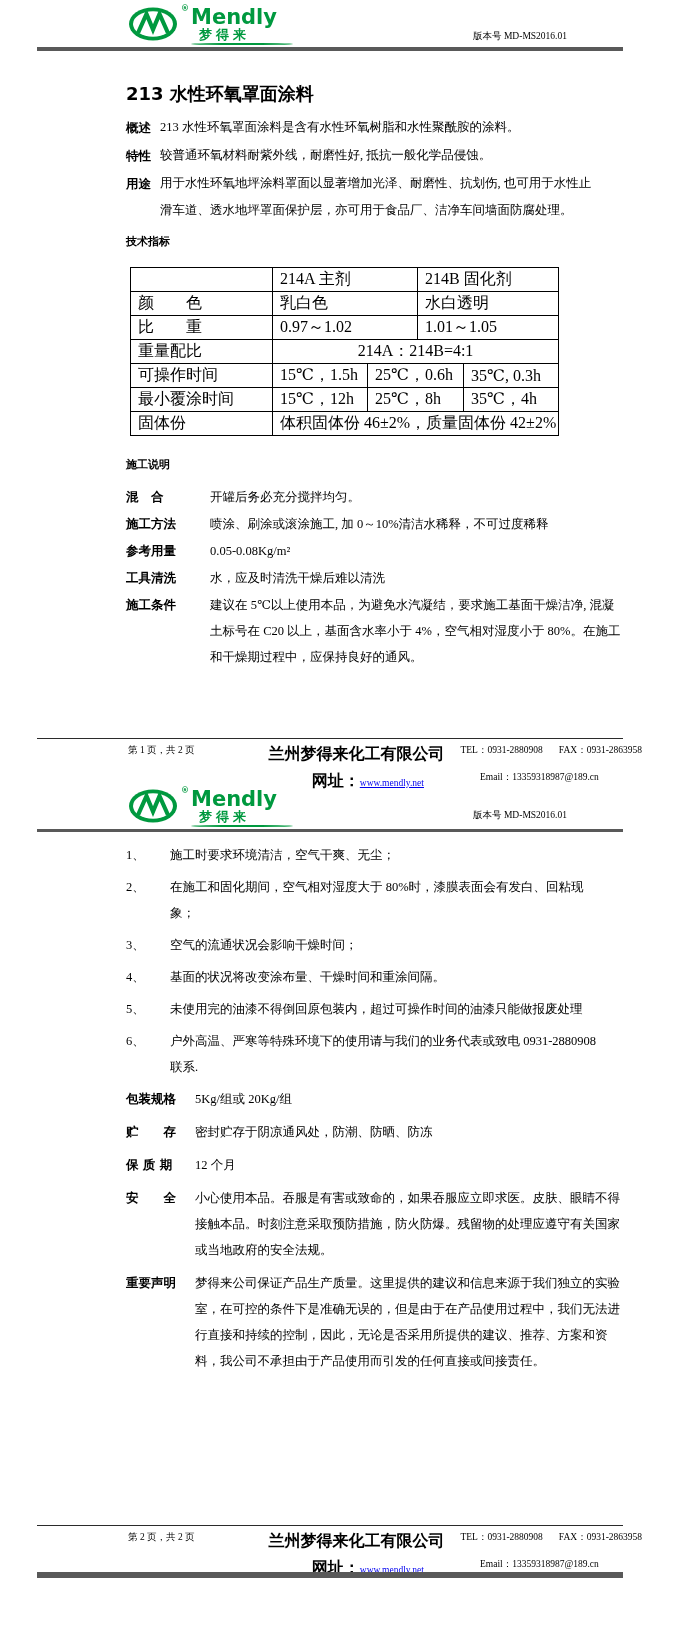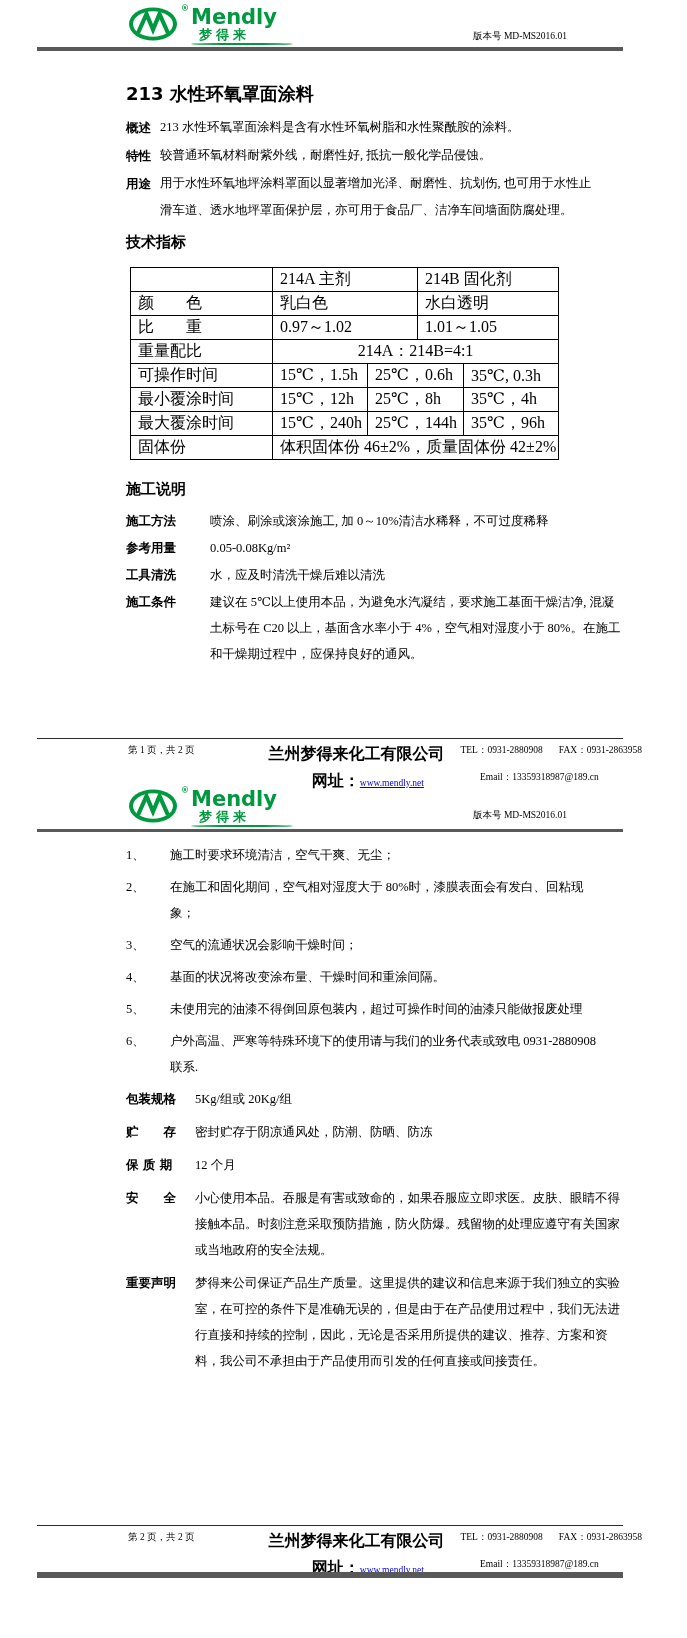--- a/index.html
+++ b/index.html
@@ -34,21 +34,21 @@
   .c1{top:55px;margin-top:28px;}
   .c2{top:842px;}
 
   .doc-title{font-family:"DejaVu Sans","Liberation Sans",sans-serif;font-weight:bold;font-size:18px;line-height:22px;margin-bottom:9px;}
 
   .lbl{font-family:"DejaVu Sans","Liberation Sans",sans-serif;font-weight:bold;white-space:nowrap;}
   .sec-row{display:flex;margin-bottom:1px;}
   .sec-label{flex:0 0 34px;line-height:27px;}
   .sec-text{width:443px;line-height:27px;}
 
-  .h-sub{font-family:"DejaVu Sans","Liberation Sans",sans-serif;font-weight:bold;font-size:15px;line-height:26px;}
+  .h-sub{font-family:"DejaVu Sans","Liberation Sans",sans-serif;font-weight:bold;font-size:11px;line-height:26px;}
   .h-tech{margin:5px 0 12px;}
   .h-con{margin:14px 0 6px;}
   .h-notes{margin-top:8px;}
 
   
   table.spec{border-collapse:collapse;margin-left:4px;width:428px;table-layout:fixed;font-size:16px;}
   table.spec td{border:1px solid #000;height:24px;padding:0 7px;vertical-align:middle;white-space:nowrap;overflow:hidden;}
   table.spec td.tl{font-family:"DejaVu Sans","Liberation Sans",sans-serif;}
   table.spec td.ctr{text-align:center;}
   col.c0{width:142px;}col.c1{width:95px;}col.c2{width:50px;}col.c3{width:46px;}col.c4{width:95px;}
@@ -154,35 +154,33 @@
           <td colspan="2">25℃，0.6h</td>
           <td>35℃, 0.3h</td>
         </tr>
         <tr>
           <td class="tl">最小覆涂时间</td>
           <td>15℃，12h</td>
           <td colspan="2">25℃，8h</td>
           <td>35℃，4h</td>
         </tr>
         <tr>
-          <td class="tl">最大覆涂时间</td>
-          <td>15℃，240h</td>
-          <td colspan="2">25℃，144h</td>
-          <td>35℃，96h</td>
-        </tr>
-        <tr>
           <td class="tl">固体份</td>
           <td colspan="4">体积固体份 46±2%，质量固体份 42±2%（混合后）</td>
         </tr>
       </tbody>
         </table>
     </div>
 
     <div class="h-sub h-con">施工说明</div>
 
+    <div class="con-row">
+      <span class="con-label lbl">混　合</span>
+      <span class="con-text">开罐后务必充分搅拌均匀。</span>
+    </div>
     <div class="con-row">
       <span class="con-label lbl">施工方法</span>
       <span class="con-text">喷涂、刷涂或滚涂施工, 加 0～10%清洁水稀释，不可过度稀释</span>
     </div>
     <div class="con-row">
       <span class="con-label lbl">参考用量</span>
       <span class="con-text">0.05-0.08Kg/m²</span>
     </div>
     <div class="con-row">
       <span class="con-label lbl">工具清洗</span>

